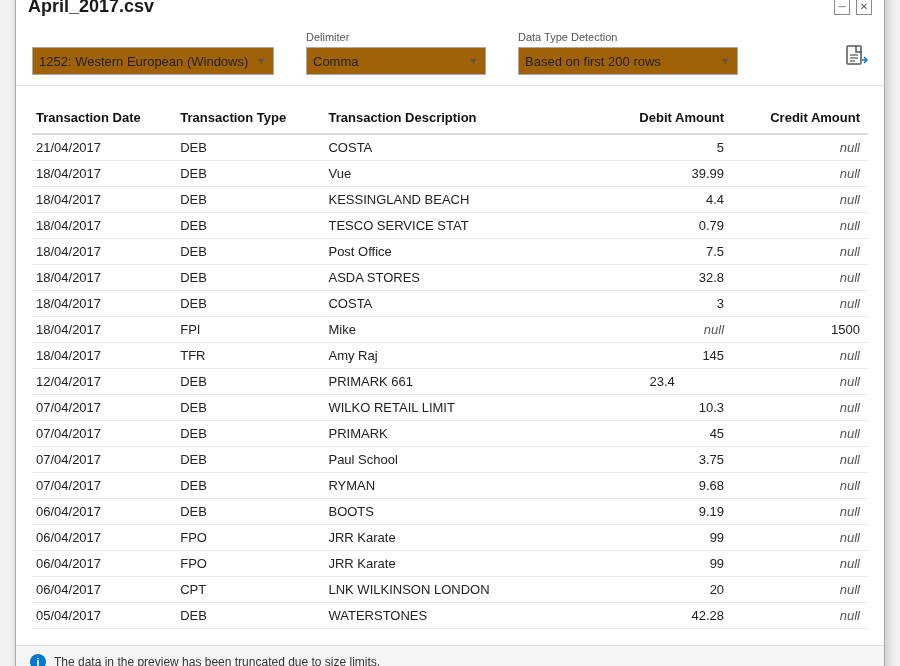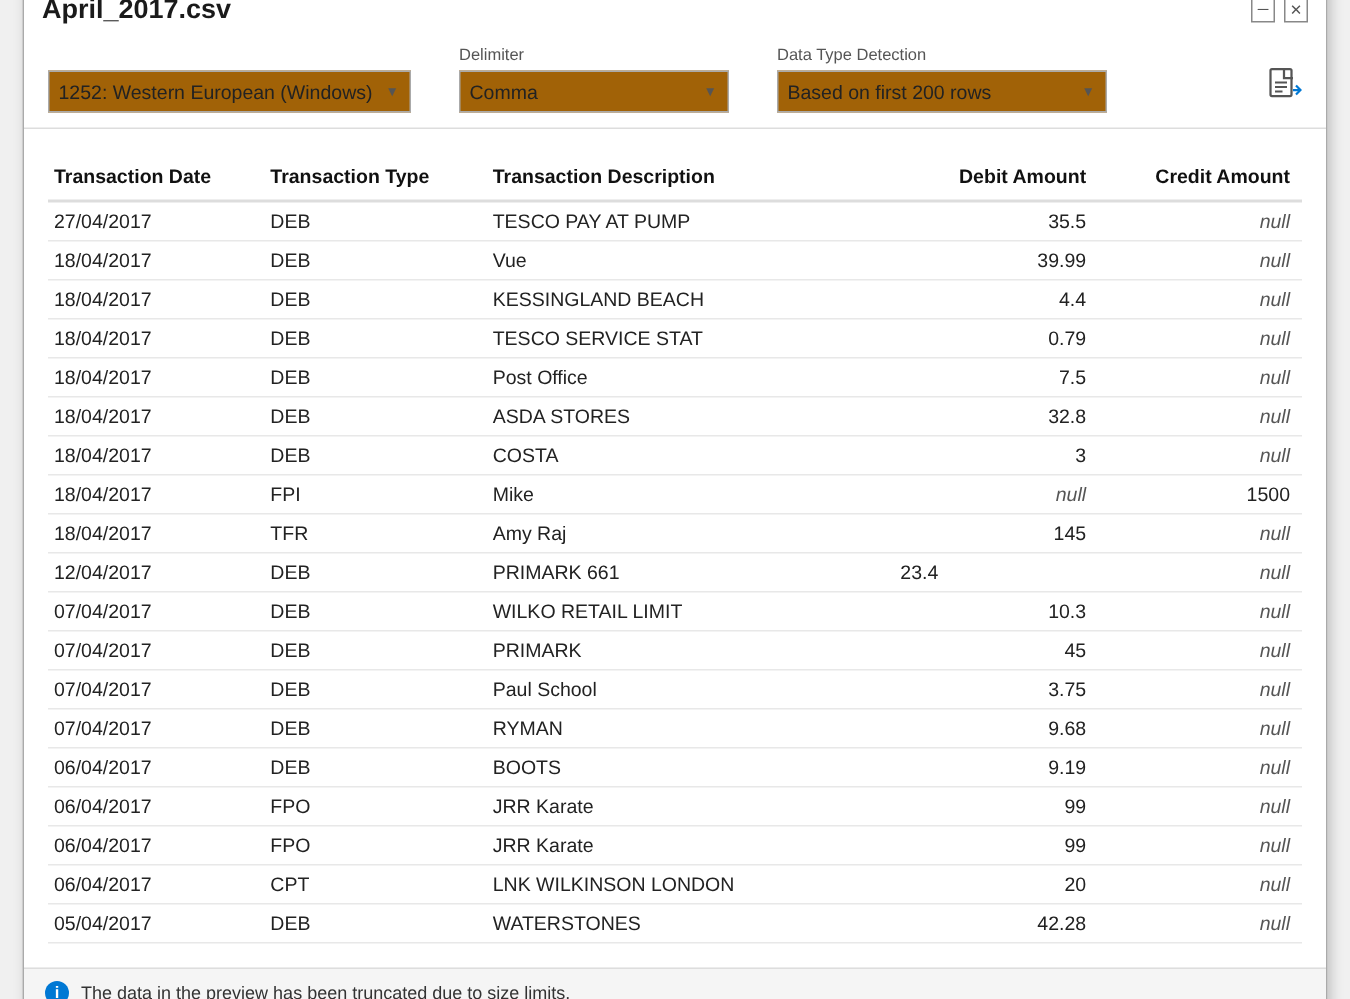--- a/index.html
+++ b/index.html
@@ -231,25 +231,25 @@
       <thead>
         <tr>
           <th class="col-date">Transaction Date</th>
           <th class="col-type">Transaction Type</th>
           <th class="col-desc">Transaction Description</th>
           <th class="col-debit">Debit Amount</th>
           <th class="col-credit">Credit Amount</th>
         </tr>
       </thead>
       <tbody id="table-body">
-      <tr>
-            <td class="col-date">27/04/2017</td>
-            <td class="col-type">DEB</td>
-            <td class="col-desc">TESCO PAY AT PUMP</td>
-            <td class="col-debit" style="text-align: right;">35.5</td>
+          <tr>
+            <td class="col-date">21/04/2017</td>
+            <td class="col-type">DEB</td>
+            <td class="col-desc">COSTA</td>
+            <td class="col-debit" style="text-align: right;">5</td>
             <td class="col-credit null-val" style="text-align: right;">null</td>
           </tr>
           <tr>
             <td class="col-date">18/04/2017</td>
             <td class="col-type">DEB</td>
             <td class="col-desc">Vue</td>
             <td class="col-debit" style="text-align: right;">39.99</td>
             <td class="col-credit null-val" style="text-align: right;">null</td>
           </tr>
           <tr>
@@ -298,21 +298,21 @@
             <td class="col-date">18/04/2017</td>
             <td class="col-type">TFR</td>
             <td class="col-desc">Amy Raj</td>
             <td class="col-debit" style="text-align: right;">145</td>
             <td class="col-credit null-val" style="text-align: right;">null</td>
           </tr>
           <tr>
             <td class="col-date">12/04/2017</td>
             <td class="col-type">DEB</td>
             <td class="col-desc">PRIMARK 661</td>
-            <td class="col-debit" style="text-align: left;">23.4</td>
+            <td class="col-debit" style="text-align: center;">23.4</td>
             <td class="col-credit null-val" style="text-align: right;">null</td>
           </tr>
           <tr>
             <td class="col-date">07/04/2017</td>
             <td class="col-type">DEB</td>
             <td class="col-desc">WILKO RETAIL LIMIT</td>
             <td class="col-debit" style="text-align: right;">10.3</td>
             <td class="col-credit null-val" style="text-align: right;">null</td>
           </tr>
           <tr>

